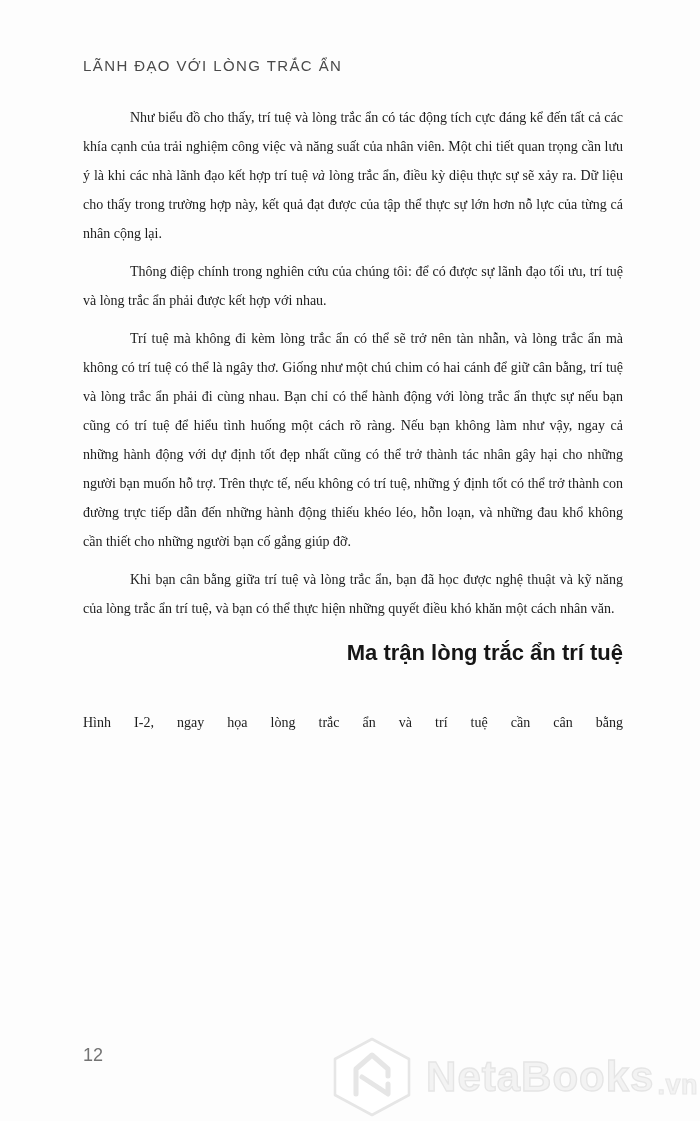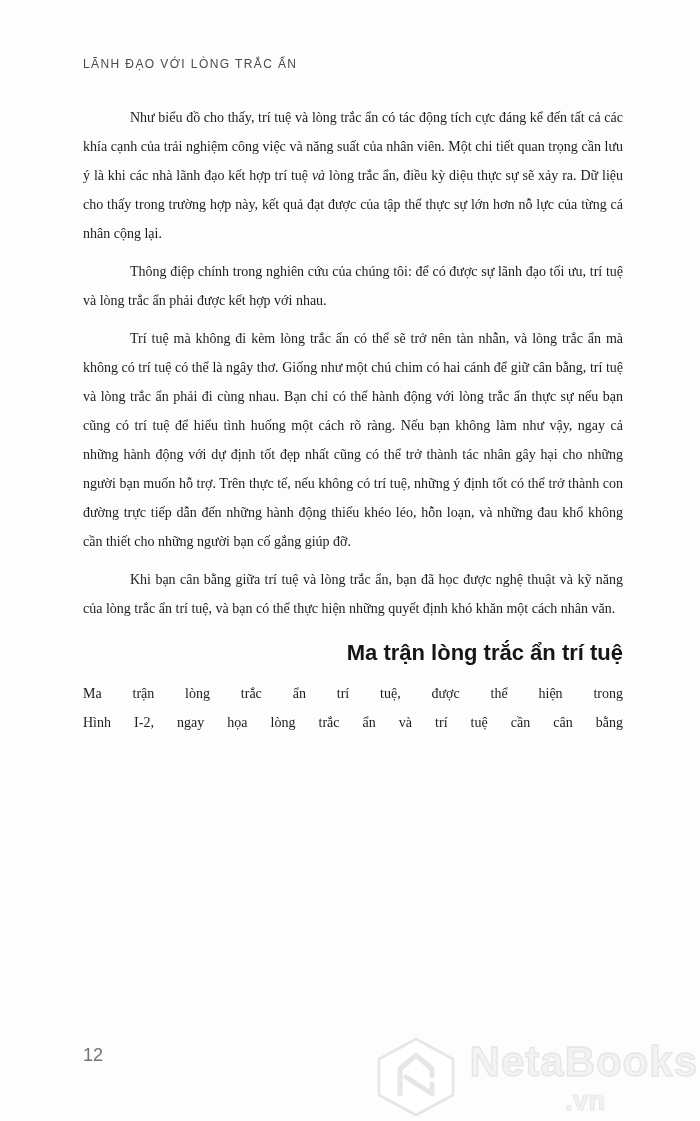--- a/index.html
+++ b/index.html
@@ -13,21 +13,21 @@
   .page {
     position: absolute;
     inset: 0;
     background: #fdfdfd;
   }
   .running-header {
     position: absolute;
     left: 83px;
     top: 57px;
     font-family: "Liberation Sans", sans-serif;
-    font-size: 12px;
+    font-size: 15px;
     font-weight: 400;
     letter-spacing: 1.4px;
     color: #4a4a4a;
     white-space: nowrap;
   }
   .body-text {
     position: absolute;
     left: 83px;
     top: 103px;
     width: 540px;
@@ -66,23 +66,22 @@
     top: 1036px;
     display: flex;
     align-items: center;
     gap: 8px;
     user-select: none;
     pointer-events: none;
   }
   .wm-logo { display: block; }
   .wm-wordmark {
     display: flex;
-    align-items: center;
+    align-items: flex-end;
     white-space: nowrap;
-    flex-direction: column;
   }
   .wm-brand {
     font-family: "Liberation Sans", sans-serif;
     font-weight: 700;
     font-size: 42px;
     letter-spacing: 1px;
     color: #f3f3f3;
     -webkit-text-stroke: 1.3px #e5e5e5;
   }
   .wm-tld {
@@ -103,25 +102,25 @@
   <div class="running-header">LÃNH ĐẠO VỚI LÒNG TRẮC ẨN</div>
 
   <div class="body-text">
 
     <p class="para indent"><span>Như biểu đồ cho thấy, trí tuệ và lòng trắc ẩn có tác động tích cực đáng kể đến tất cả các khía cạnh của trải nghiệm công việc và năng suất của nhân viên. Một chi tiết quan trọng cần lưu ý là khi các nhà lãnh đạo kết hợp trí tuệ </span><i>và</i><span> lòng trắc ẩn, điều kỳ diệu thực sự sẽ xảy ra. Dữ liệu cho thấy trong trường hợp này, kết quả đạt được của tập thể thực sự lớn hơn nỗ lực của từng cá nhân cộng lại.</span></p>
 
     <p class="para indent"><span>Thông điệp chính trong nghiên cứu của chúng tôi: để có được sự lãnh đạo tối ưu, trí tuệ và lòng trắc ẩn phải được kết hợp với nhau.</span></p>
 
     <p class="para indent"><span>Trí tuệ mà không đi kèm lòng trắc ẩn có thể sẽ trở nên tàn nhẫn, và lòng trắc ẩn mà không có trí tuệ có thể là ngây thơ. Giống như một chú chim có hai cánh để giữ cân bằng, trí tuệ và lòng trắc ẩn phải đi cùng nhau. Bạn chỉ có thể hành động với lòng trắc ẩn thực sự nếu bạn cũng có trí tuệ để hiểu tình huống một cách rõ ràng. Nếu bạn không làm như vậy, ngay cả những hành động với dự định tốt đẹp nhất cũng có thể trở thành tác nhân gây hại cho những người bạn muốn hỗ trợ. Trên thực tế, nếu không có trí tuệ, những ý định tốt có thể trở thành con đường trực tiếp dẫn đến những hành động thiếu khéo léo, hỗn loạn, và những đau khổ không cần thiết cho những người bạn cố gắng giúp đỡ.</span></p>
 
-    <p class="para indent"><span>Khi bạn cân bằng giữa trí tuệ và lòng trắc ẩn, bạn đã học được nghệ thuật và kỹ năng của lòng trắc ẩn trí tuệ, và bạn có thể thực hiện những quyết định khó khăn một cách nhân văn.</span></p>
+    <p class="para indent"><span>Khi bạn cân bằng giữa trí tuệ và lòng trắc ẩn, bạn đã học được nghệ thuật và kỹ năng của lòng trắc ẩn trí tuệ, và bạn có thể thực hiện những quyết điều khó khăn một cách nhân văn.</span></p>
 
     <h2 class="section-heading">Ma trận lòng trắc ẩn trí tuệ</h2>
 
-    <p class="para no-indent justify-last"><span>Ma trận lòng trắc ẩn trí tuệ, được thể hiện trong</span><br><span>Hình I-2, ngay họa lòng trắc ẩn và trí tuệ cần cân bằng</span></p>
+    <p class="para no-indent justify-last"><br><span>Hình I-2, ngay họa lòng trắc ẩn và trí tuệ cần cân bằng</span></p>
 
   </div>
 
   <div class="page-number">12</div>
 
   <div class="watermark">
     <svg class="wm-logo" width="92" height="82" viewBox="0 0 92 82">
       <polygon points="46,3 83,23 83,59 46,79 9,59 9,23" fill="#ffffff" stroke="#e6e6e6" stroke-width="2.6" stroke-linejoin="round"></polygon>
       <path d="M30 58 L30 33 L46 19 L62 33 L62 40" fill="none" stroke="#e6e6e6" stroke-width="5" stroke-linecap="round" stroke-linejoin="round"></path>
       <path d="M36 41 L62 58 L62 48" fill="none" stroke="#e6e6e6" stroke-width="5" stroke-linecap="round" stroke-linejoin="round"></path>

